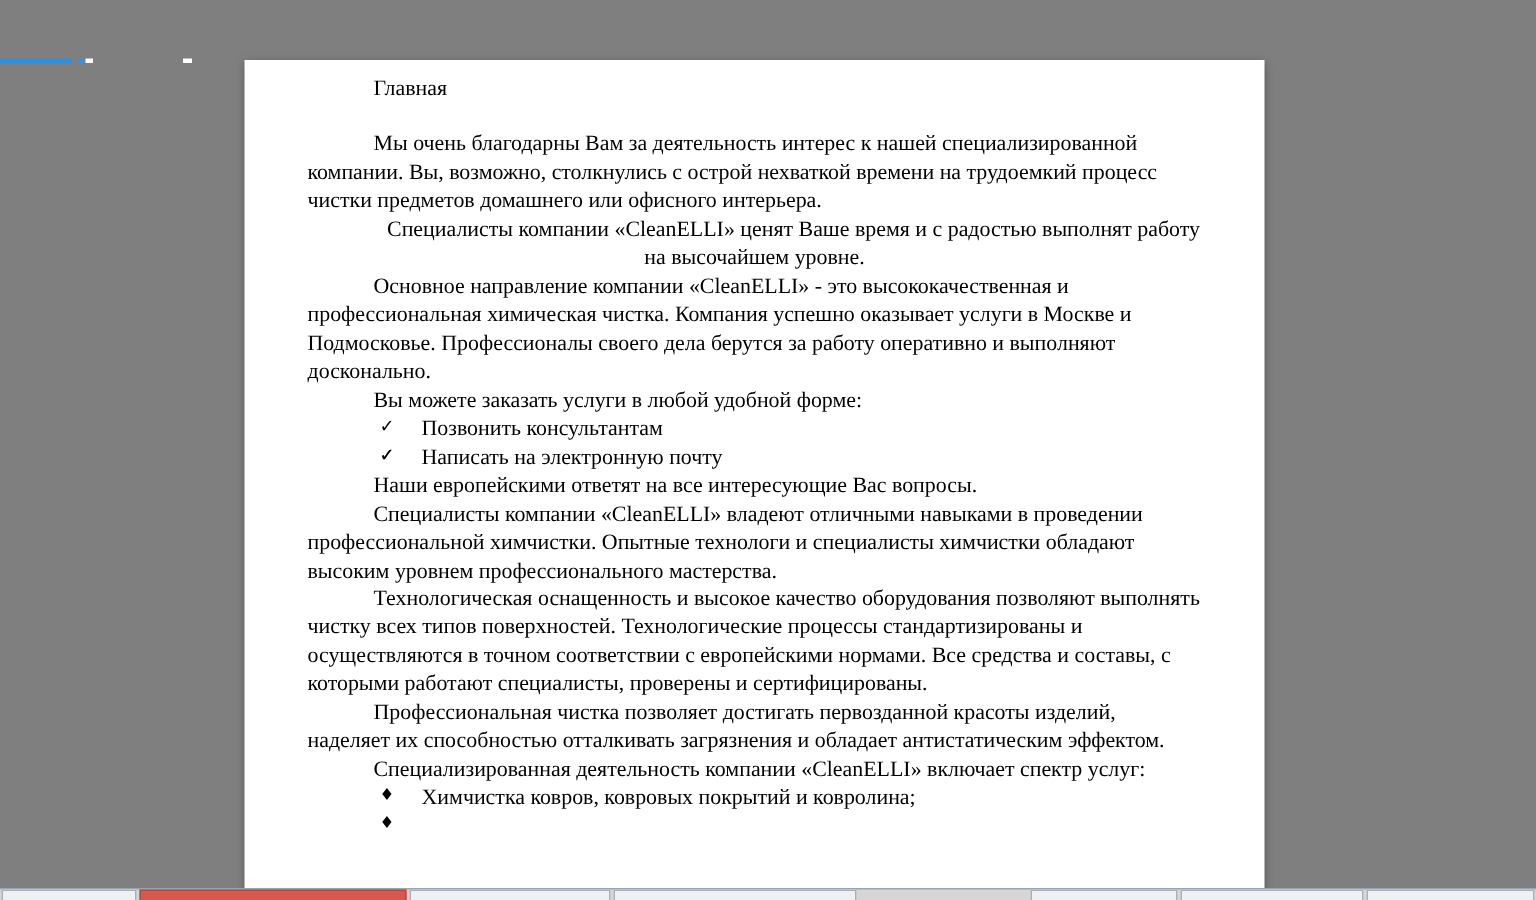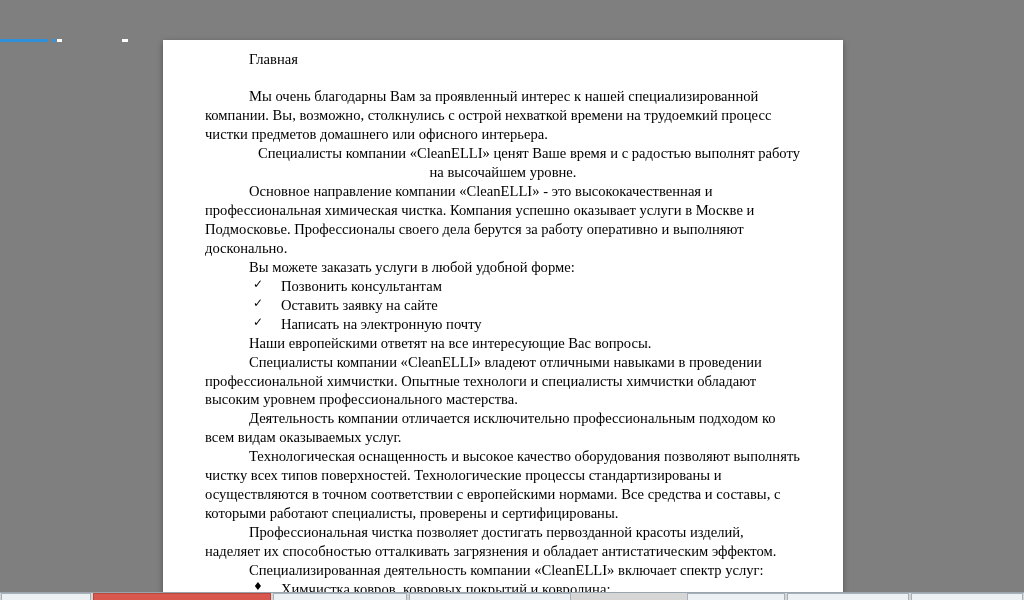--- a/index.html
+++ b/index.html
@@ -158,43 +158,41 @@
   <div class="progress-tick-b"></div>
 </div>
 
 <div id="page">
   <div id="page-body">
 
     <div class="doc-heading">Главная</div>
 
     <div class="spacer-line"></div>
 
-    <p class="para">Мы очень благодарны Вам за проявленный интерес к нашей специализированной компании.  Вы, возможно, столкнулись с острой нехваткой времени на трудоемкий процесс чистки предметов домашнего или офисного интерьера.</p>
+    <p class="para">Мы очень благодарны Вам за деятельность интерес к нашей специализированной компании.  Вы, возможно, столкнулись с острой нехваткой времени на трудоемкий процесс чистки предметов домашнего или офисного интерьера.</p>
     <p class="para wide-indent">Специалисты компании  «CleanELLI» ценят Ваше время и с радостью выполнят работу на высочайшем уровне.</p>
     <p class="para">Основное направление компании  «CleanELLI»  - это высококачественная и профессиональная химическая чистка. Компания успешно оказывает услуги в Москве и Подмосковье. Профессионалы своего дела берутся за работу оперативно и выполняют досконально.</p>
     <p class="para">Вы можете заказать услуги в любой удобной форме:</p>
 
     <ul class="check-list">
       <li>
         <span class="bullet-glyph">✓</span>
         <span>Позвонить консультантам</span>
       </li>
       <li>
         <span class="bullet-glyph">✓</span>
-        <span>Оставить заявку на сайте</span>
       </li>
       <li>
         <span class="bullet-glyph">✓</span>
         <span>Написать на электронную почту</span>
       </li>
     </ul>
 
     <p class="para">Наши европейскими ответят на все интересующие Вас вопросы.</p>
     <p class="para">Специалисты компании «CleanELLI» владеют отличными навыками в проведении профессиональной химчистки. Опытные технологи и специалисты химчистки обладают высоким уровнем профессионального мастерства.</p>
-    <p class="para">Деятельность компании отличается исключительно профессиональным подходом ко всем видам оказываемых услуг.</p>
     <p class="para">Технологическая оснащенность и высокое качество оборудования позволяют выполнять чистку всех типов поверхностей. Технологические процессы стандартизированы и осуществляются в точном соответствии с европейскими нормами. Все средства и составы, с которыми работают специалисты, проверены и сертифицированы.</p>
     <p class="para">Профессиональная чистка позволяет достигать первозданной красоты изделий, наделяет их способностью отталкивать загрязнения и обладает антистатическим эффектом.</p>
     <p class="para">Специализированная деятельность компании «CleanELLI» включает спектр услуг:</p>
 
     <ul class="diamond-list">
       <li>
         <span class="bullet-glyph">♦</span>
         <span>Химчистка ковров, ковровых покрытий и ковролина;</span>
       </li>
       <li>

